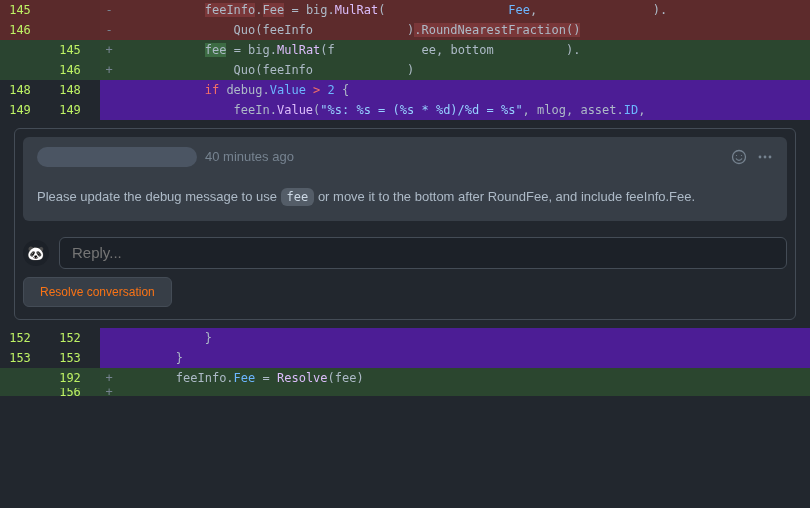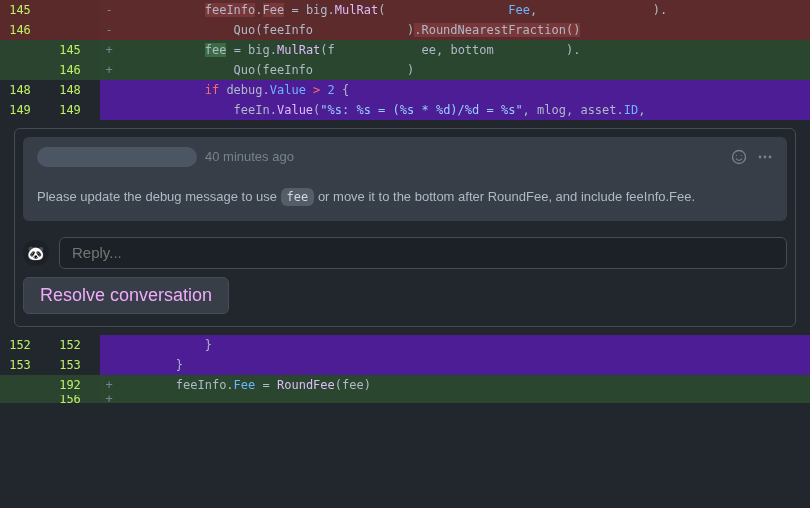--- a/index.html
+++ b/index.html
@@ -30,21 +30,21 @@
 .timestamp{color:#768390}
 .head-actions{margin-left:auto;display:flex;gap:10px;align-items:center}
 .emoji-icon,.kebab-icon{color:#768390}
 .emoji-icon svg,.kebab-icon svg{display:block}
 .comment-body{font-family:-apple-system,Segoe UI,Helvetica,Arial,sans-serif;font-size:13px;color:#adbac7;margin-top:20px;line-height:1.5}
 .inline-code{background:#545d68;border-radius:6px;padding:2px 6px;font-family:ui-monospace,monospace;font-size:12px;color:#cdd9e5}
 .reply-row{display:flex;align-items:center;gap:10px;padding:8px}
 .avatar{width:26px;height:26px;border-radius:50%;background:#1c2128;display:flex;align-items:center;justify-content:center;font-size:14px}
 .reply-input{flex:1;background:#1c2128;border:1px solid #444c56;border-radius:6px;color:#768390;font-family:-apple-system,Segoe UI,Helvetica,Arial,sans-serif;font-size:15px;padding:7px 12px;height:32px;box-sizing:border-box}
 .resolve-row{padding:0 8px 12px 8px}
-.resolve-btn{background:#373e47;border:1px solid #444c56;color:#f0abfc;border-radius:6px;font-family:-apple-system,Segoe UI,Helvetica,Arial,sans-serif;font-size:18px;padding:7px 16px;cursor:pointer}
+.resolve-btn{background:#373e47;border:1px solid #444c56;color:#f97316;border-radius:6px;font-family:-apple-system,Segoe UI,Helvetica,Arial,sans-serif;font-size:12px;padding:7px 16px;cursor:pointer}
 </style>
 </head>
 <body>
 
 <table class="diff-table">
   <colgroup>
     <col style="width:50px">
       <col style="width:50px">
       <col style="width:18px">
       <col>
@@ -132,21 +132,21 @@
       <tr class="neutral">
         <td class="num-col">153</td>
         <td class="num-col">153</td>
         <td class="marker-col"></td>
         <td class="code-col"><span>        }</span></td>
       </tr>
       <tr class="addition">
         <td class="num-col"></td>
         <td class="num-col">192</td>
         <td class="marker-col">+</td>
-        <td class="code-col"><span>        feeInfo.</span><span class="tok-field">Fee</span><span> </span><span>=</span><span> </span><span class="tok-func">RoundFee</span><span>(fee)</span></td>
+        <td class="code-col"><span>        feeInfo.</span><span class="tok-field">Fee</span><span> </span><span>=</span><span> </span><span class="tok-func">Resolve</span><span>(fee)</span></td>
       </tr>
       <tr class="addition" style="height: 8px; overflow: hidden;">
         <td class="num-col" style="height: 8px; line-height: 8px; overflow: hidden;"></td>
         <td class="num-col" style="height: 8px; line-height: 8px; overflow: hidden; text-decoration: underline;">156</td>
         <td class="marker-col" style="height: 8px; line-height: 8px; overflow: hidden;">+</td>
         <td class="code-col" style="height: 8px; line-height: 8px; overflow: hidden;"><span> </span></td>
       </tr>
     </tbody>
 </table>
 

